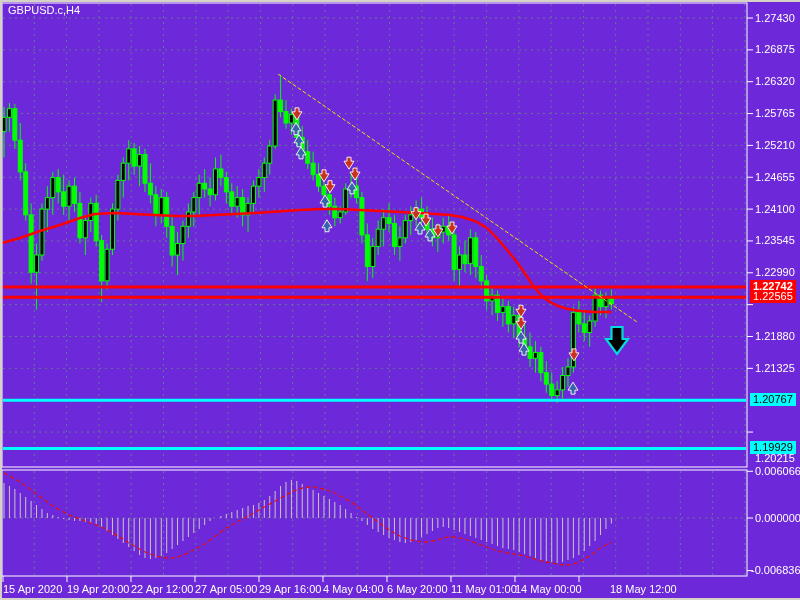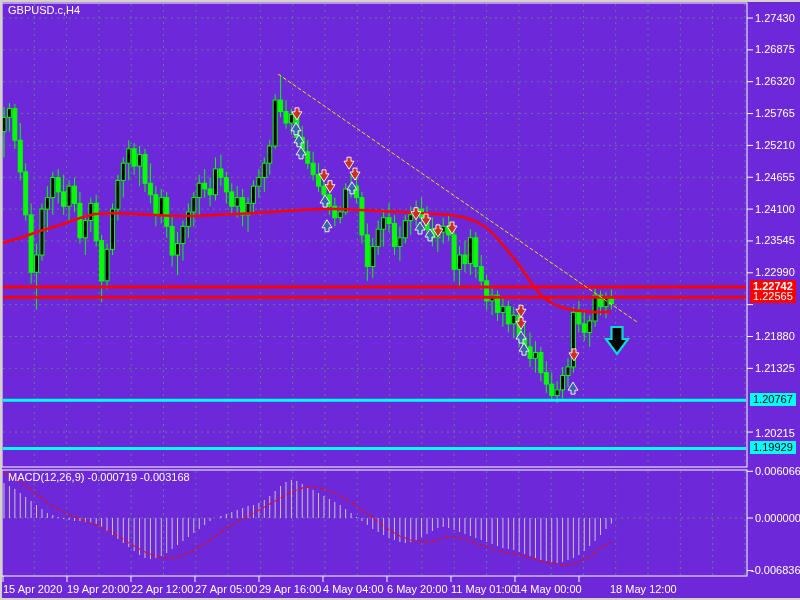--- a/index.html
+++ b/index.html
@@ -486,40 +486,35 @@
         <line x1="323" y1="576" x2="323" y2="582"></line>
         <line x1="387" y1="576" x2="387" y2="582"></line>
         <line x1="451" y1="576" x2="451" y2="582"></line>
         <line x1="515" y1="576" x2="515" y2="582"></line>
         <line x1="579" y1="576" x2="579" y2="582"></line>
       </g>
     </svg>
 
   <div class="lbl" id="symbol-label" style="left:8px;top:4px;">GBPUSD.c,H4</div>
 
-  <div class="lbl" id="macd-label" style="left:8px;top:471px;">
-    <span>MACD(12,26,9)</span>
-    <span>-0.000719</span>
-    <span>-0.003168</span>
-  </div>
 
   <div id="price-scale" style="position:absolute;left:748px;top:0;width:32px;height:578px;">
       <div class="lbl" style="left: 7px; top: 11.5px;">1.27430</div>
       <div class="lbl" style="left: 7px; top: 43.3498px;">1.26875</div>
       <div class="lbl" style="left: 7px; top: 75.1996px;">1.26320</div>
       <div class="lbl" style="left: 7px; top: 107.049px;">1.25765</div>
       <div class="lbl" style="left: 7px; top: 138.899px;">1.25210</div>
       <div class="lbl" style="left: 7px; top: 170.749px;">1.24655</div>
       <div class="lbl" style="left: 7px; top: 202.599px;">1.24100</div>
       <div class="lbl" style="left: 7px; top: 234.448px;">1.23545</div>
       <div class="lbl" style="left: 7px; top: 266.298px;">1.22990</div>
       <div class="lbl" style="left: 7px; top: 285px;">1.22435</div>
       <div class="lbl" style="left: 7px; top: 329.998px;">1.21880</div>
       <div class="lbl" style="left: 7px; top: 361.848px;">1.21325</div>
-      <div class="lbl" style="left: 7px; top: 412px; margin-top: 15px;">1.20215</div>
+      <div class="lbl" style="left: 7px; top: 437px; margin-top: 15px;">1.20215</div>
       <div class="badge" style="left: 2px; top: 280.03px; background: rgb(255, 0, 0); color: rgb(255, 255, 255); font-weight: bold;">1.22742</div>
       <div class="badge" style="left: 2px; top: 290.188px; background: rgb(255, 0, 0); color: rgb(255, 255, 255);">1.22565</div>
       <div class="badge" style="left: 2px; top: 393.37px; background: rgb(0, 255, 255); color: rgb(0, 0, 0);">1.20767</div>
       <div class="badge" style="left: 2px; top: 441.46px; background: rgb(0, 255, 255); color: rgb(0, 0, 0);">1.19929</div>
     </div>
   <div id="macd-scale" style="position:absolute;left:748px;top:460px;width:52px;height:130px;">
       <div class="lbl" style="left: 7px; top: 4.7918px;">0.006066</div>
       <div class="lbl" style="left: 7px; top: 51.5px;">0.000000</div>
       <div class="lbl" style="left: 3px; top: 104.137px;">-0.006836</div>
     </div>

